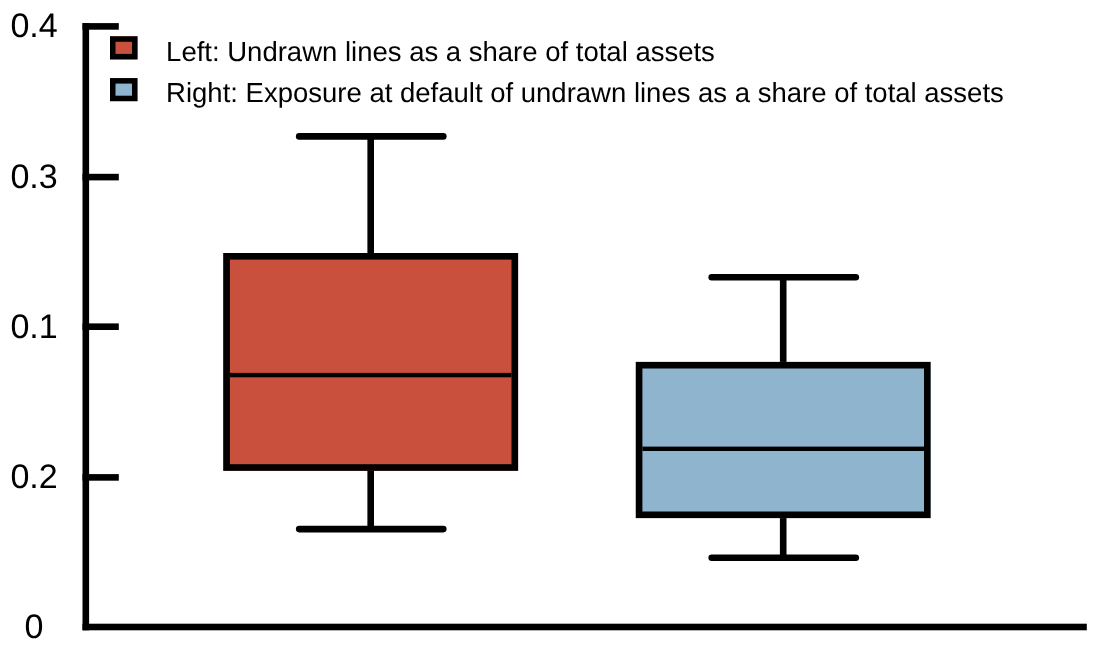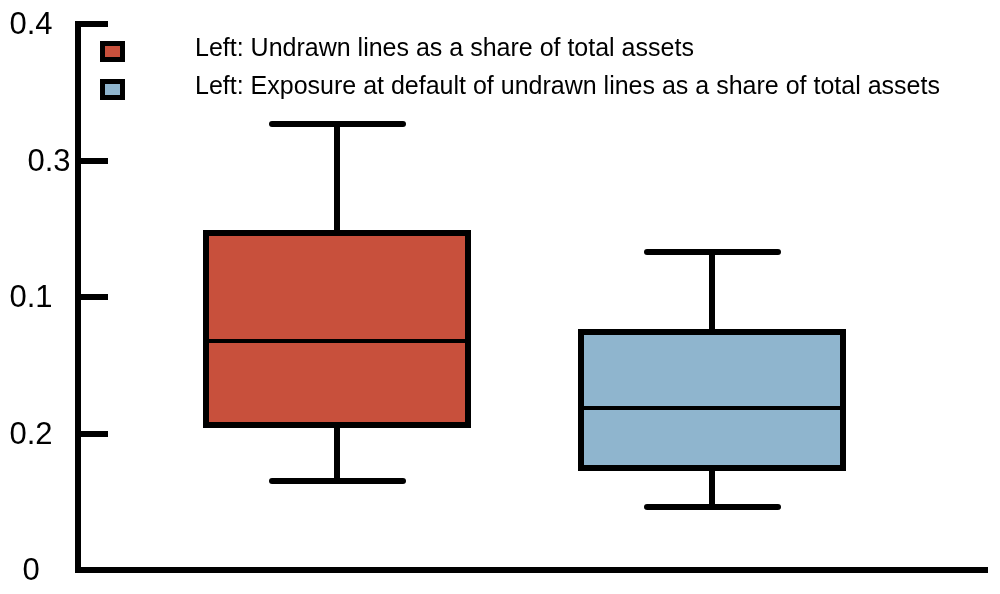--- a/index.html
+++ b/index.html
@@ -13,21 +13,21 @@
   }
   .abs { position: absolute; }
   .axis-y { left: 75px; top: 21px; width: 6px; height: 552px; background: #000; }
   .axis-x { left: 75px; top: 567px; width: 913px; height: 6px; background: #000; }
   .ytick  { left: 75px; width: 33px; height: 6px; background: #000; }
   .ytick-label {
     left: 0; width: 62px; text-align: center;
     font-size: 31px; line-height: 34px; color: #000;
   }
   .legend { left: 100px; top: 33px; display: flex; flex-direction: column; row-gap: 9px; }
-  .legend-item { display: flex; align-items: flex-end; gap: 44px; }
+  .legend-item { display: flex; align-items: flex-start; }
   .swatch { width: 15px; height: 11px; border: 5px solid #000; margin-right: 26px; flex: 0 0 auto; }
   .legend-label { font-size: 25px; color: #000; white-space: nowrap; }
   .box { box-sizing: border-box; border: 6px solid #000; }
   .median-line { background: #000; }
   .whisker-line { background: #000; }
   .whisker-cap { background: #000; border-radius: 3px; }
 </style>
 </head>
 <body>
 
@@ -35,21 +35,21 @@
   <div class="abs axis-y"></div>
   <div class="abs axis-x"></div>
 
   <div id="yticks">
       <div class="abs ytick-label" style="top: 553px;">0</div>
       <div class="abs ytick" style="top: 430.5px;"></div>
       <div class="abs ytick-label" style="top: 416.5px;">0.2</div>
       <div class="abs ytick" style="top: 294px;"></div>
       <div class="abs ytick-label" style="top: 280px;">0.1</div>
       <div class="abs ytick" style="top: 157.5px;"></div>
-      <div class="abs ytick-label" style="top: 143.5px; padding-left: 18px;">0.3</div>
+      <div class="abs ytick-label" style="top: 143.5px;">0.3</div>
       <div class="abs ytick" style="top: 21px;"></div>
       <div class="abs ytick-label" style="top: 7px;">0.4</div>
     </div>
   <div id="boxes">
       <div class="abs whisker-line" style="left: 334px; top: 123.645px; width: 6px; height: 109.2px;"></div>
       <div class="abs whisker-cap" style="left: 268.5px; top: 120.645px; width: 137px; height: 6px;"></div>
       <div class="abs whisker-line" style="left: 334px; top: 425.31px; width: 6px; height: 55.965px;"></div>
       <div class="abs whisker-cap" style="left: 268.5px; top: 478.275px; width: 137px; height: 6px;"></div>
       <div class="abs box" style="left: 203px; top: 229.845px; width: 268px; height: 198.465px; background: rgb(200, 80, 60);"></div>
       <div class="abs median-line" style="left: 209px; top: 338.68px; width: 256px; height: 4px;"></div>
@@ -61,16 +61,16 @@
       <div class="abs median-line" style="left: 584px; top: 405.565px; width: 256px; height: 4px;"></div>
     </div>
 
   <div class="abs legend">
     <div class="legend-item">
       <span class="swatch" id="swatch-0" style="background-color: rgb(200, 80, 60);"></span>
       <span class="legend-label">Left: Undrawn lines as a share of total assets</span>
     </div>
     <div class="legend-item">
       <span class="swatch" id="swatch-1" style="background-color: rgb(143, 181, 206);"></span>
-      <span class="legend-label">Left: Exposure at default of undrawn lines as a share of total assets</span>
+      <span class="legend-label">Right: Exposure at default of undrawn lines as a share of total assets</span>
     </div>
   </div>
 </div>
 
 </body></html>

